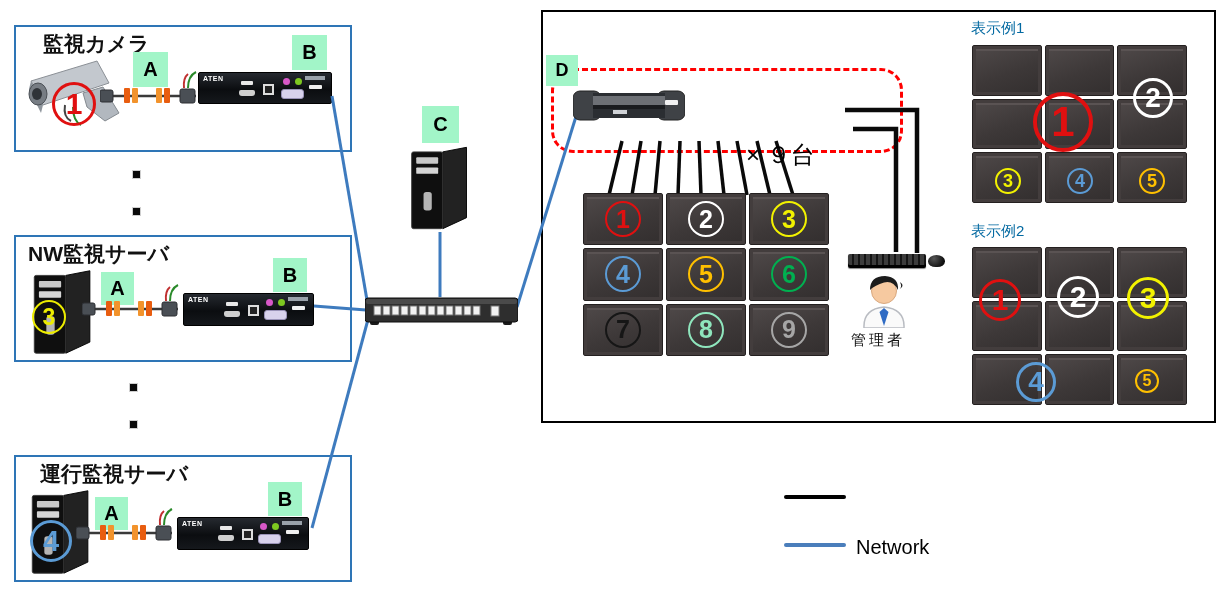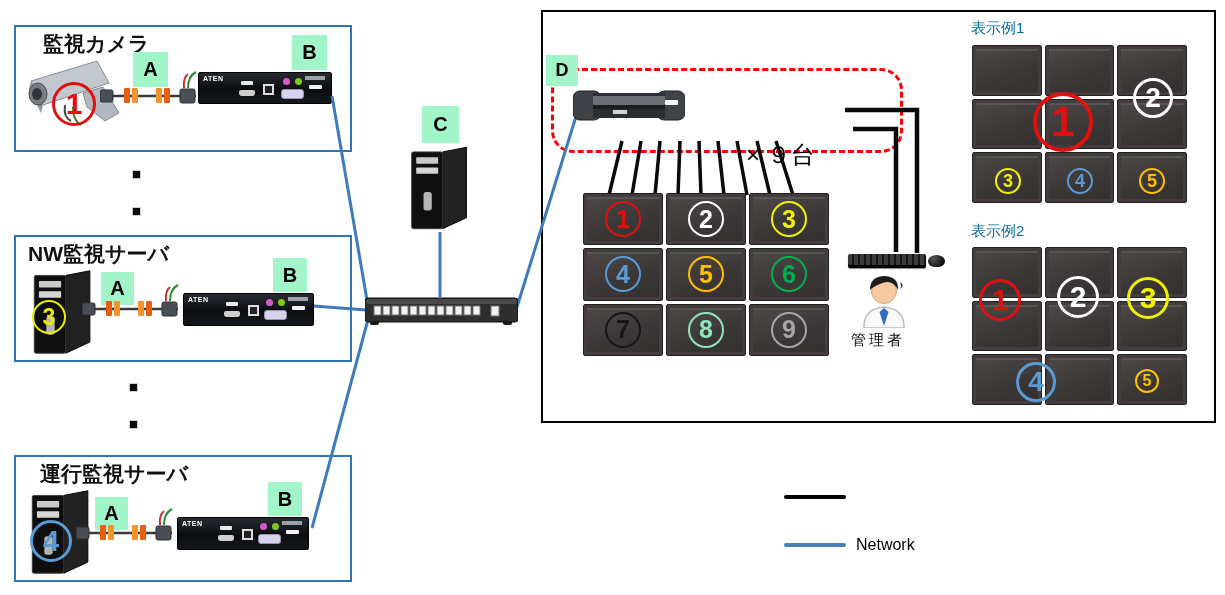--- a/index.html
+++ b/index.html
@@ -371,15 +371,15 @@
     </div>
   <div class="circ" style="left: 1016px; top: 362px; width: 40px; height: 40px; border-width: 3px; font-size: 28px; color: rgb(91, 155, 213);">
       <span>4</span>
     </div>
   <div class="circ" style="left: 1135px; top: 369px; width: 24px; height: 24px; border-width: 2px; font-size: 16px; color: rgb(255, 192, 0);">
       <span>5</span>
     </div>
 
   <div class="leg-line" style="left: 784px; top: 495px; width: 62px; background: rgb(0, 0, 0);"></div>
   <div class="leg-line" style="left: 784px; top: 543px; width: 62px; background: rgb(74, 126, 187);"></div>
-  <div class="leg-label" style="left:856px;top:536px;font-size:16px;">Network</div>
+  <div class="leg-label" style="left:856px;top:536px;font-size:20px;">Network</div>
 
 </div>
 
 </body></html>

